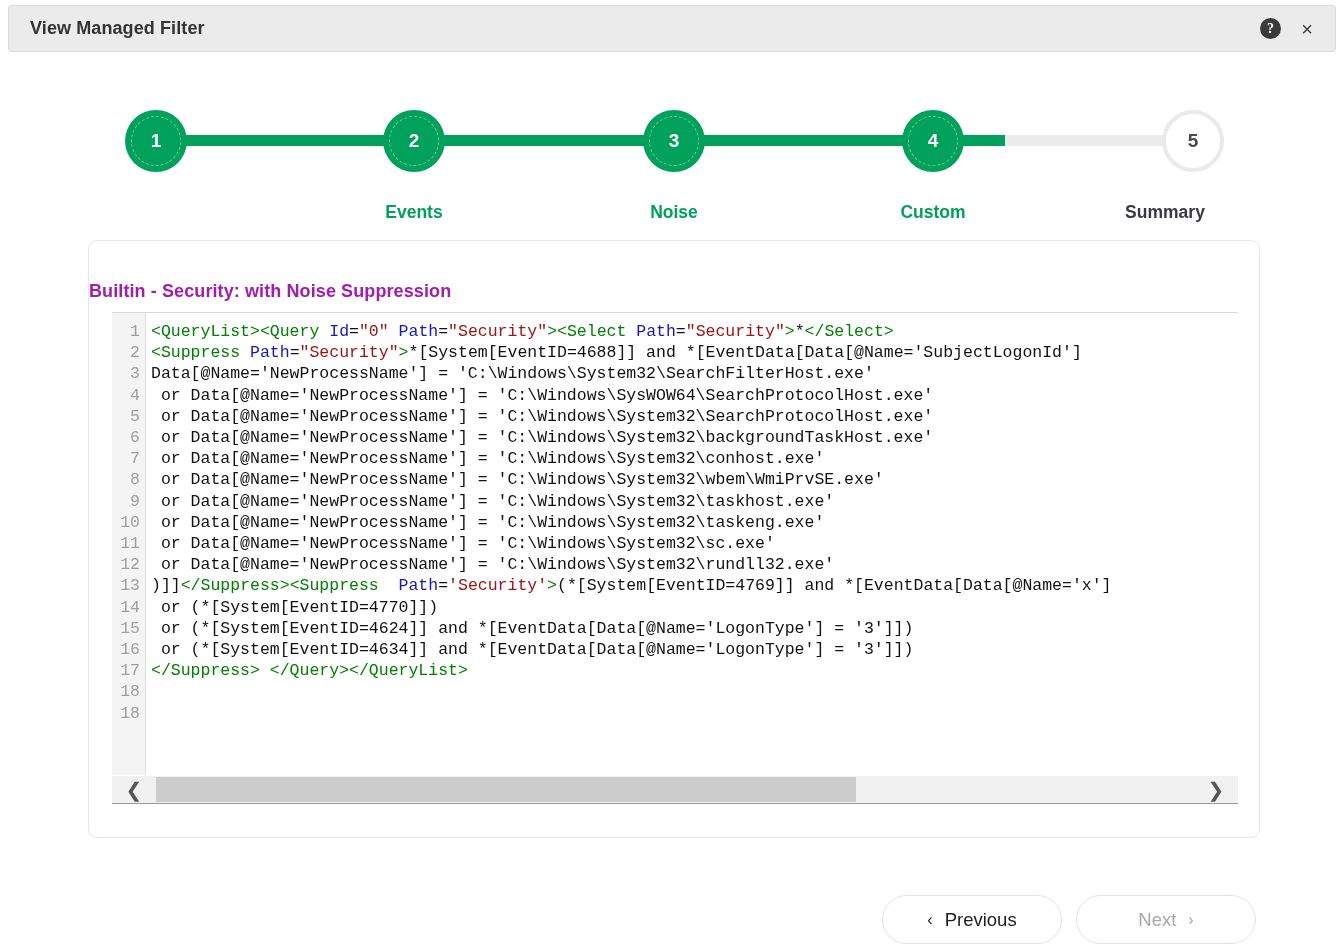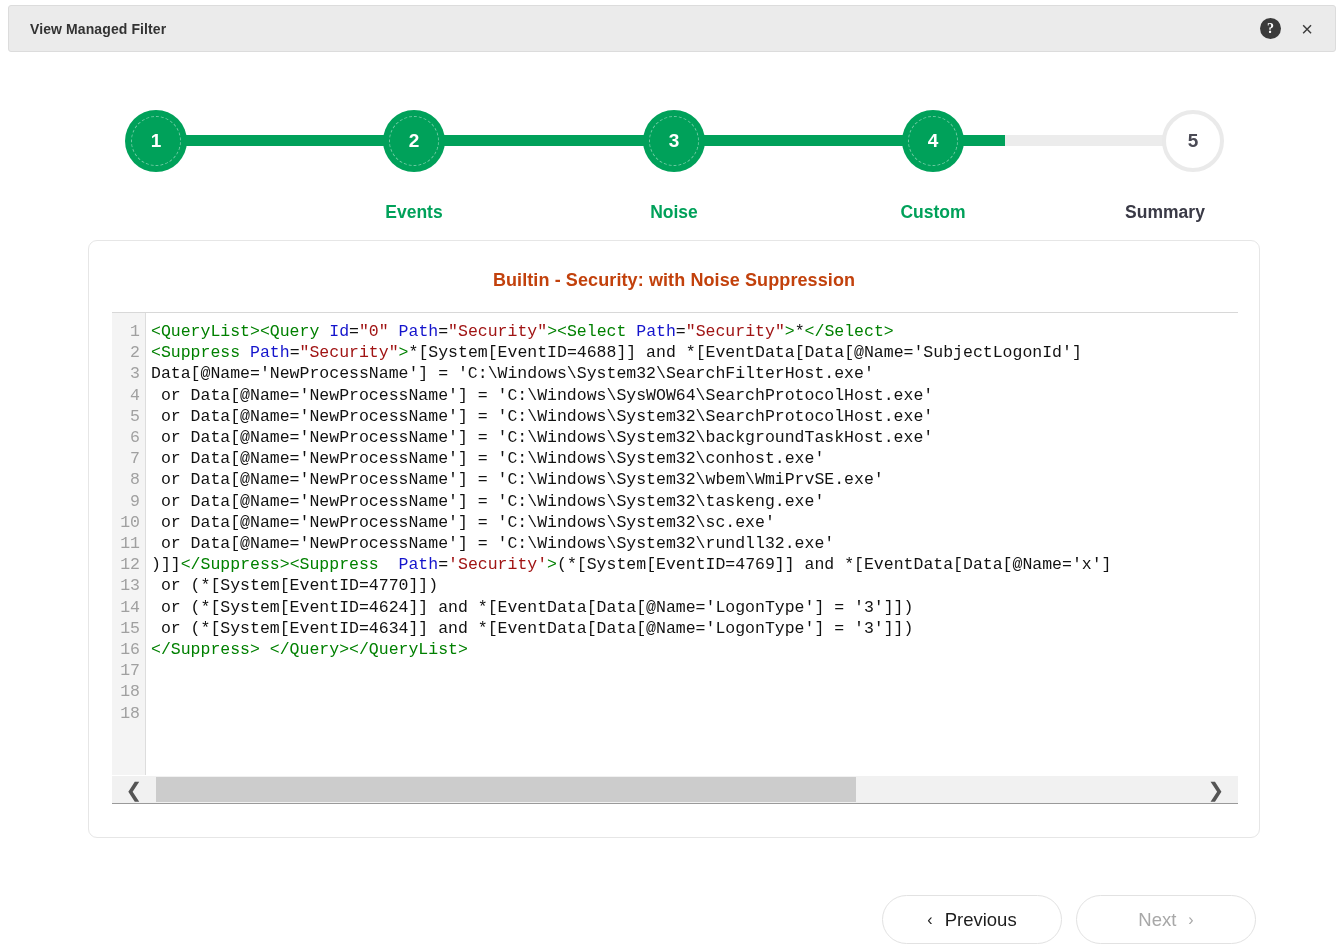--- a/index.html
+++ b/index.html
@@ -23,21 +23,21 @@
     width: 1328px;
     height: 47px;
     background: #ebebeb;
     border: 1px solid #dcdcdc;
     border-radius: 3px;
     box-sizing: border-box;
     display: flex;
     align-items: center;
   }
   .modal-title {
-    font-size: 14px;
+    font-size: 18px;
     font-weight: bold;
     color: #333333;
     letter-spacing: 0.1px;
     margin-left: 21px;
     white-space: nowrap;
   }
   .header-actions {
     margin-left: auto;
     display: flex;
     align-items: center;
@@ -146,25 +146,24 @@
     left: 88px;
     top: 240px;
     width: 1172px;
     height: 598px;
     background: #ffffff;
     border: 1px solid #e6e6e6;
     border-radius: 9px;
     box-sizing: border-box;
   }
   .card-title {
-    margin-top: 29px;
-    text-align: center;
+    margin-top: 40px;
     font-size: 18px;
     font-weight: bold;
-    color: #c2410c;
+    color: #a21caf;
     letter-spacing: 0.1px;
   }
 
   
   .editor {
     position: absolute;
     left: 23px;
     top: 71px;
     width: 1126px;
     height: 492px;
@@ -371,20 +370,21 @@
         </div>
       <div class="code">
           <div class="cl"><span class="tag">&lt;QueryList&gt;&lt;Query </span><span class="attr">Id</span><span class="txt">=</span><span class="val">"0"</span><span class="txt"> </span><span class="attr">Path</span><span class="txt">=</span><span class="val">"Security"</span><span class="tag">&gt;&lt;Select </span><span class="attr">Path</span><span class="txt">=</span><span class="val">"Security"</span><span class="tag">&gt;</span><span class="txt">*</span><span class="tag">&lt;/Select&gt;</span></div>
           <div class="cl"><span class="tag">&lt;Suppress </span><span class="attr">Path</span><span class="txt">=</span><span class="val">"Security"</span><span class="tag">&gt;</span><span class="txt">*[System[EventID=4688]] and *[EventData[Data[@Name='SubjectLogonId']</span></div>
           <div class="cl"><span class="txt">Data[@Name='NewProcessName'] = 'C:\Windows\System32\SearchFilterHost.exe'</span></div>
           <div class="cl"><span class="txt"> or Data[@Name='NewProcessName'] = 'C:\Windows\SysWOW64\SearchProtocolHost.exe'</span></div>
           <div class="cl"><span class="txt"> or Data[@Name='NewProcessName'] = 'C:\Windows\System32\SearchProtocolHost.exe'</span></div>
           <div class="cl"><span class="txt"> or Data[@Name='NewProcessName'] = 'C:\Windows\System32\backgroundTaskHost.exe'</span></div>
           <div class="cl"><span class="txt"> or Data[@Name='NewProcessName'] = 'C:\Windows\System32\conhost.exe'</span></div>
           <div class="cl"><span class="txt"> or Data[@Name='NewProcessName'] = 'C:\Windows\System32\wbem\WmiPrvSE.exe'</span></div>
+          <div class="cl"><span class="txt"> or Data[@Name='NewProcessName'] = 'C:\Windows\System32\taskhost.exe'</span></div>
           <div class="cl"><span class="txt"> or Data[@Name='NewProcessName'] = 'C:\Windows\System32\taskeng.exe'</span></div>
           <div class="cl"><span class="txt"> or Data[@Name='NewProcessName'] = 'C:\Windows\System32\sc.exe'</span></div>
           <div class="cl"><span class="txt"> or Data[@Name='NewProcessName'] = 'C:\Windows\System32\rundll32.exe'</span></div>
           <div class="cl"><span class="txt">)]]</span><span class="tag">&lt;/Suppress&gt;&lt;Suppress  </span><span class="attr">Path</span><span class="txt">=</span><span class="val">'Security'</span><span class="tag">&gt;</span><span class="txt">(*[System[EventID=4769]] and *[EventData[Data[@Name='x']</span></div>
           <div class="cl"><span class="txt"> or (*[System[EventID=4770]])</span></div>
           <div class="cl"><span class="txt"> or (*[System[EventID=4624]] and *[EventData[Data[@Name='LogonType'] = '3']])</span></div>
           <div class="cl"><span class="txt"> or (*[System[EventID=4634]] and *[EventData[Data[@Name='LogonType'] = '3']])</span></div>
           <div class="cl"><span class="tag">&lt;/Suppress&gt; &lt;/Query&gt;&lt;/QueryList&gt;</span></div>
         </div>
     </div>

